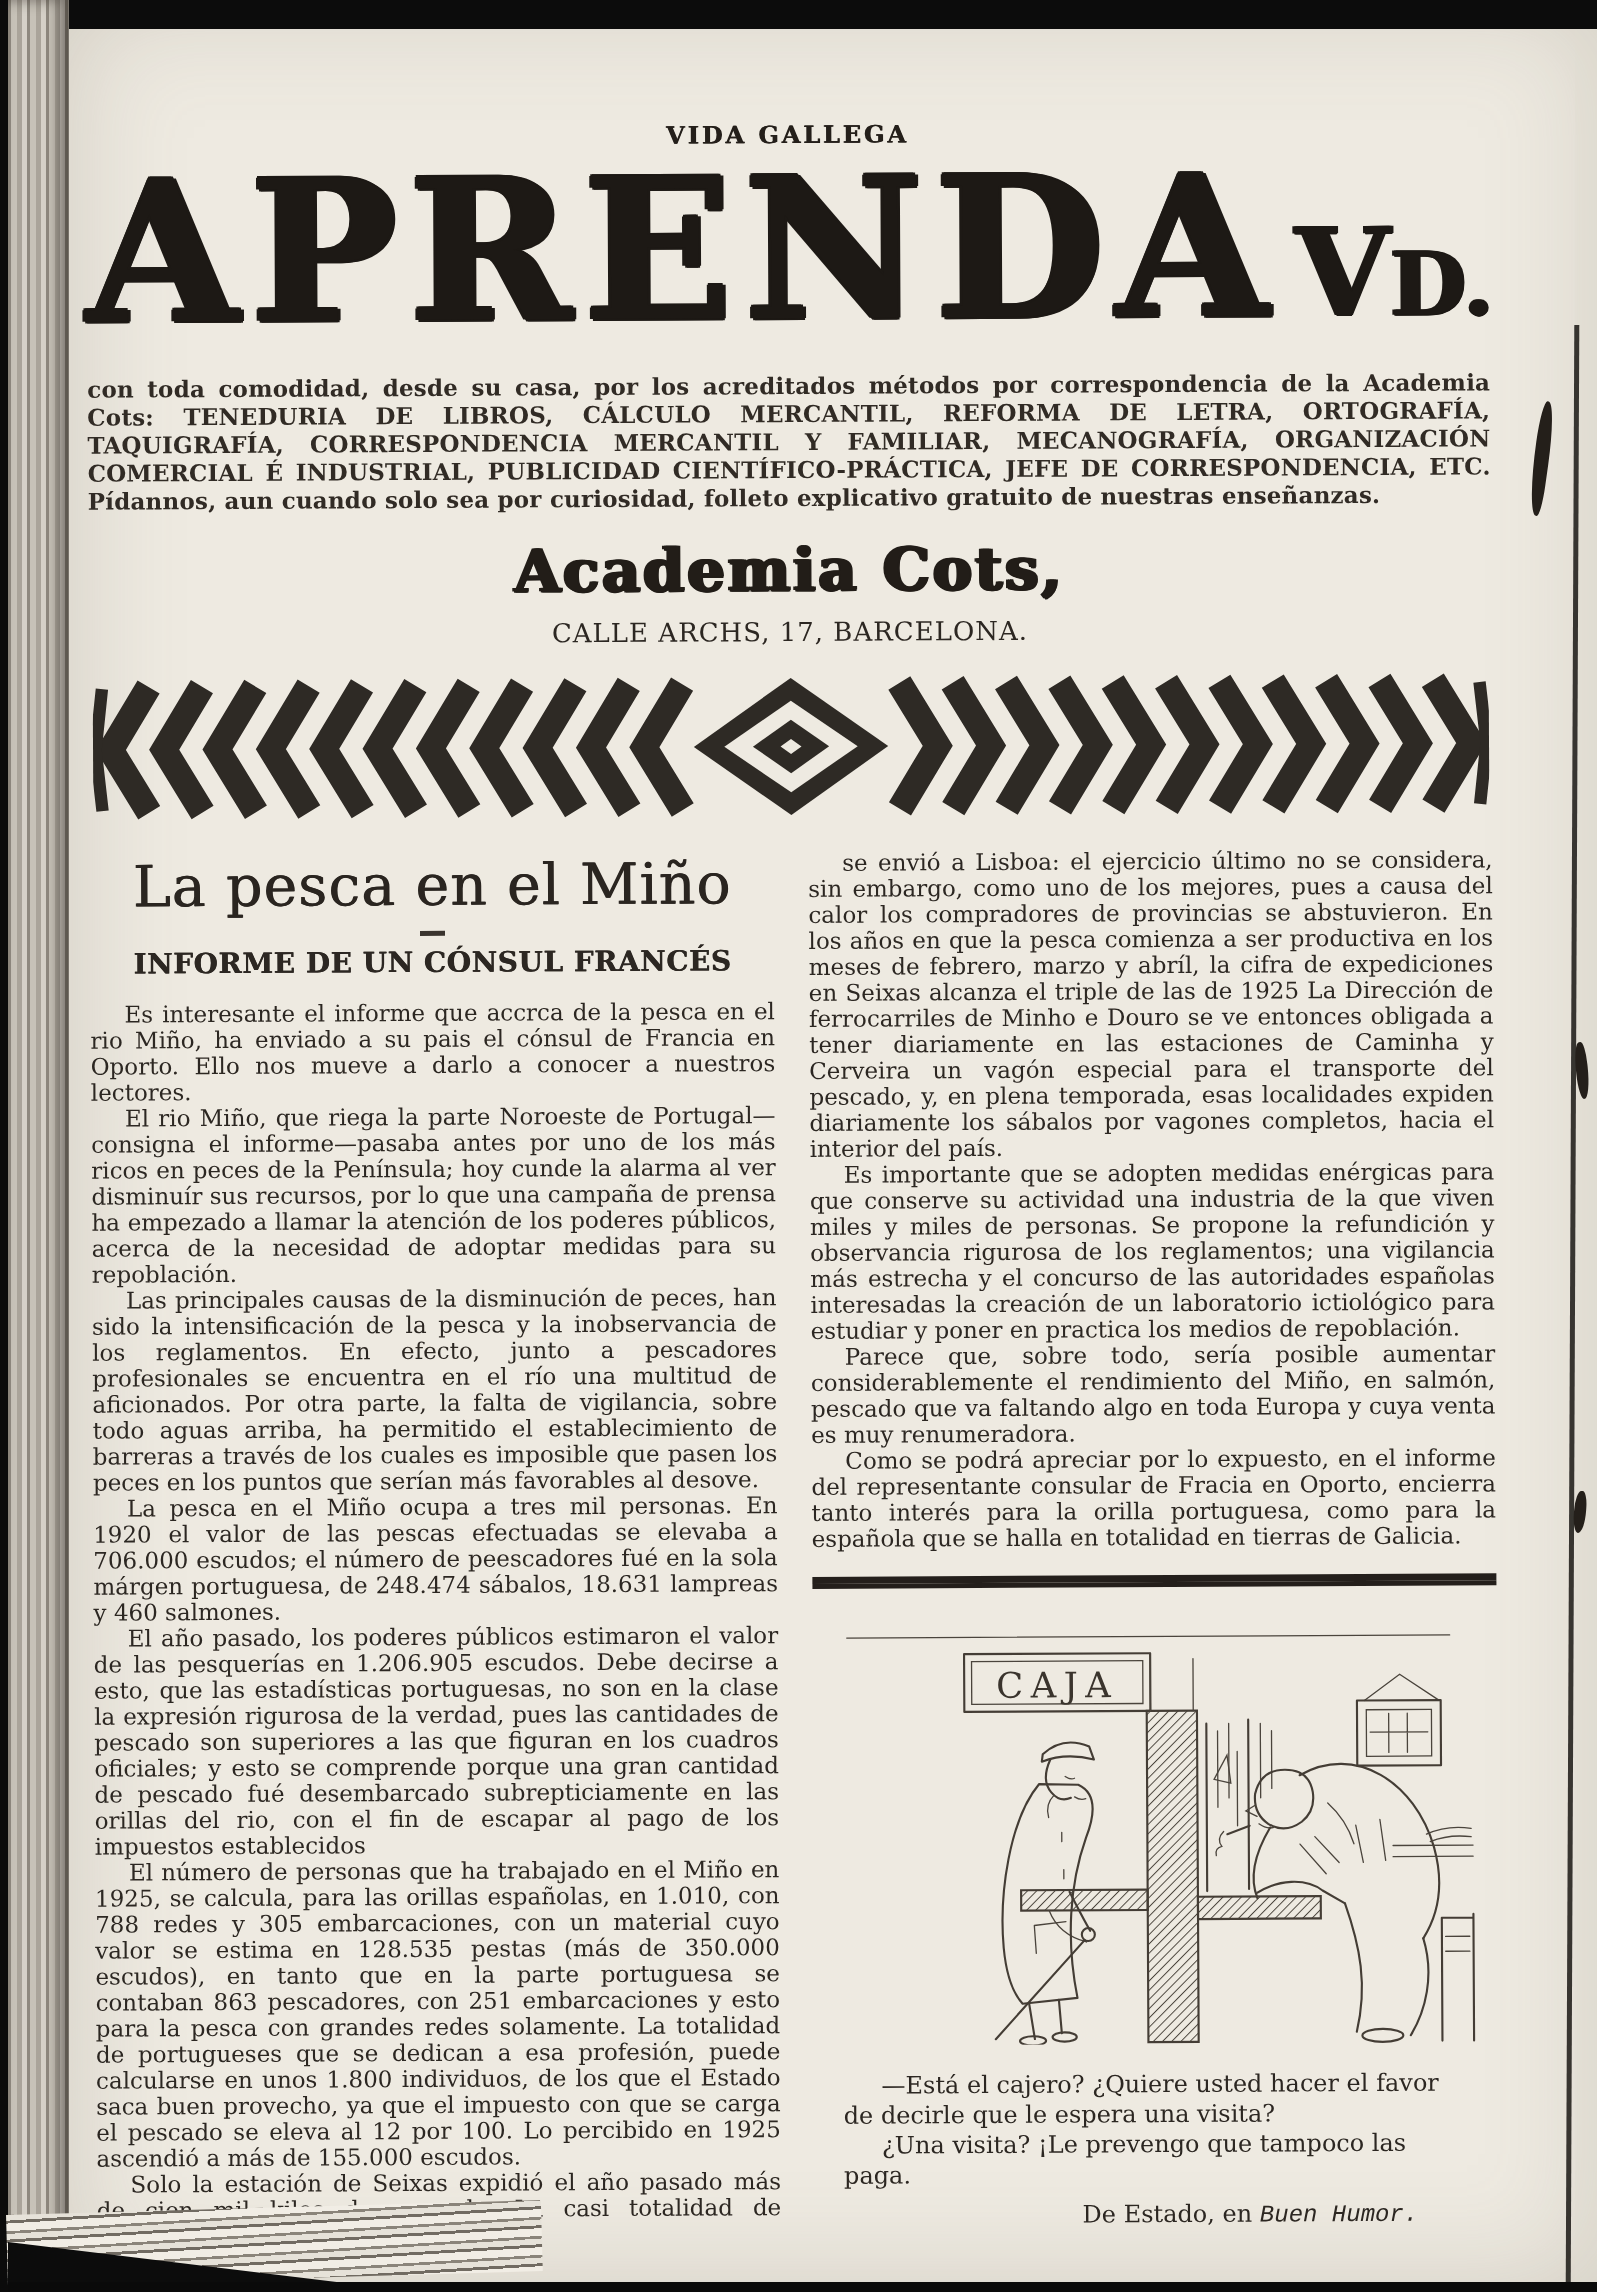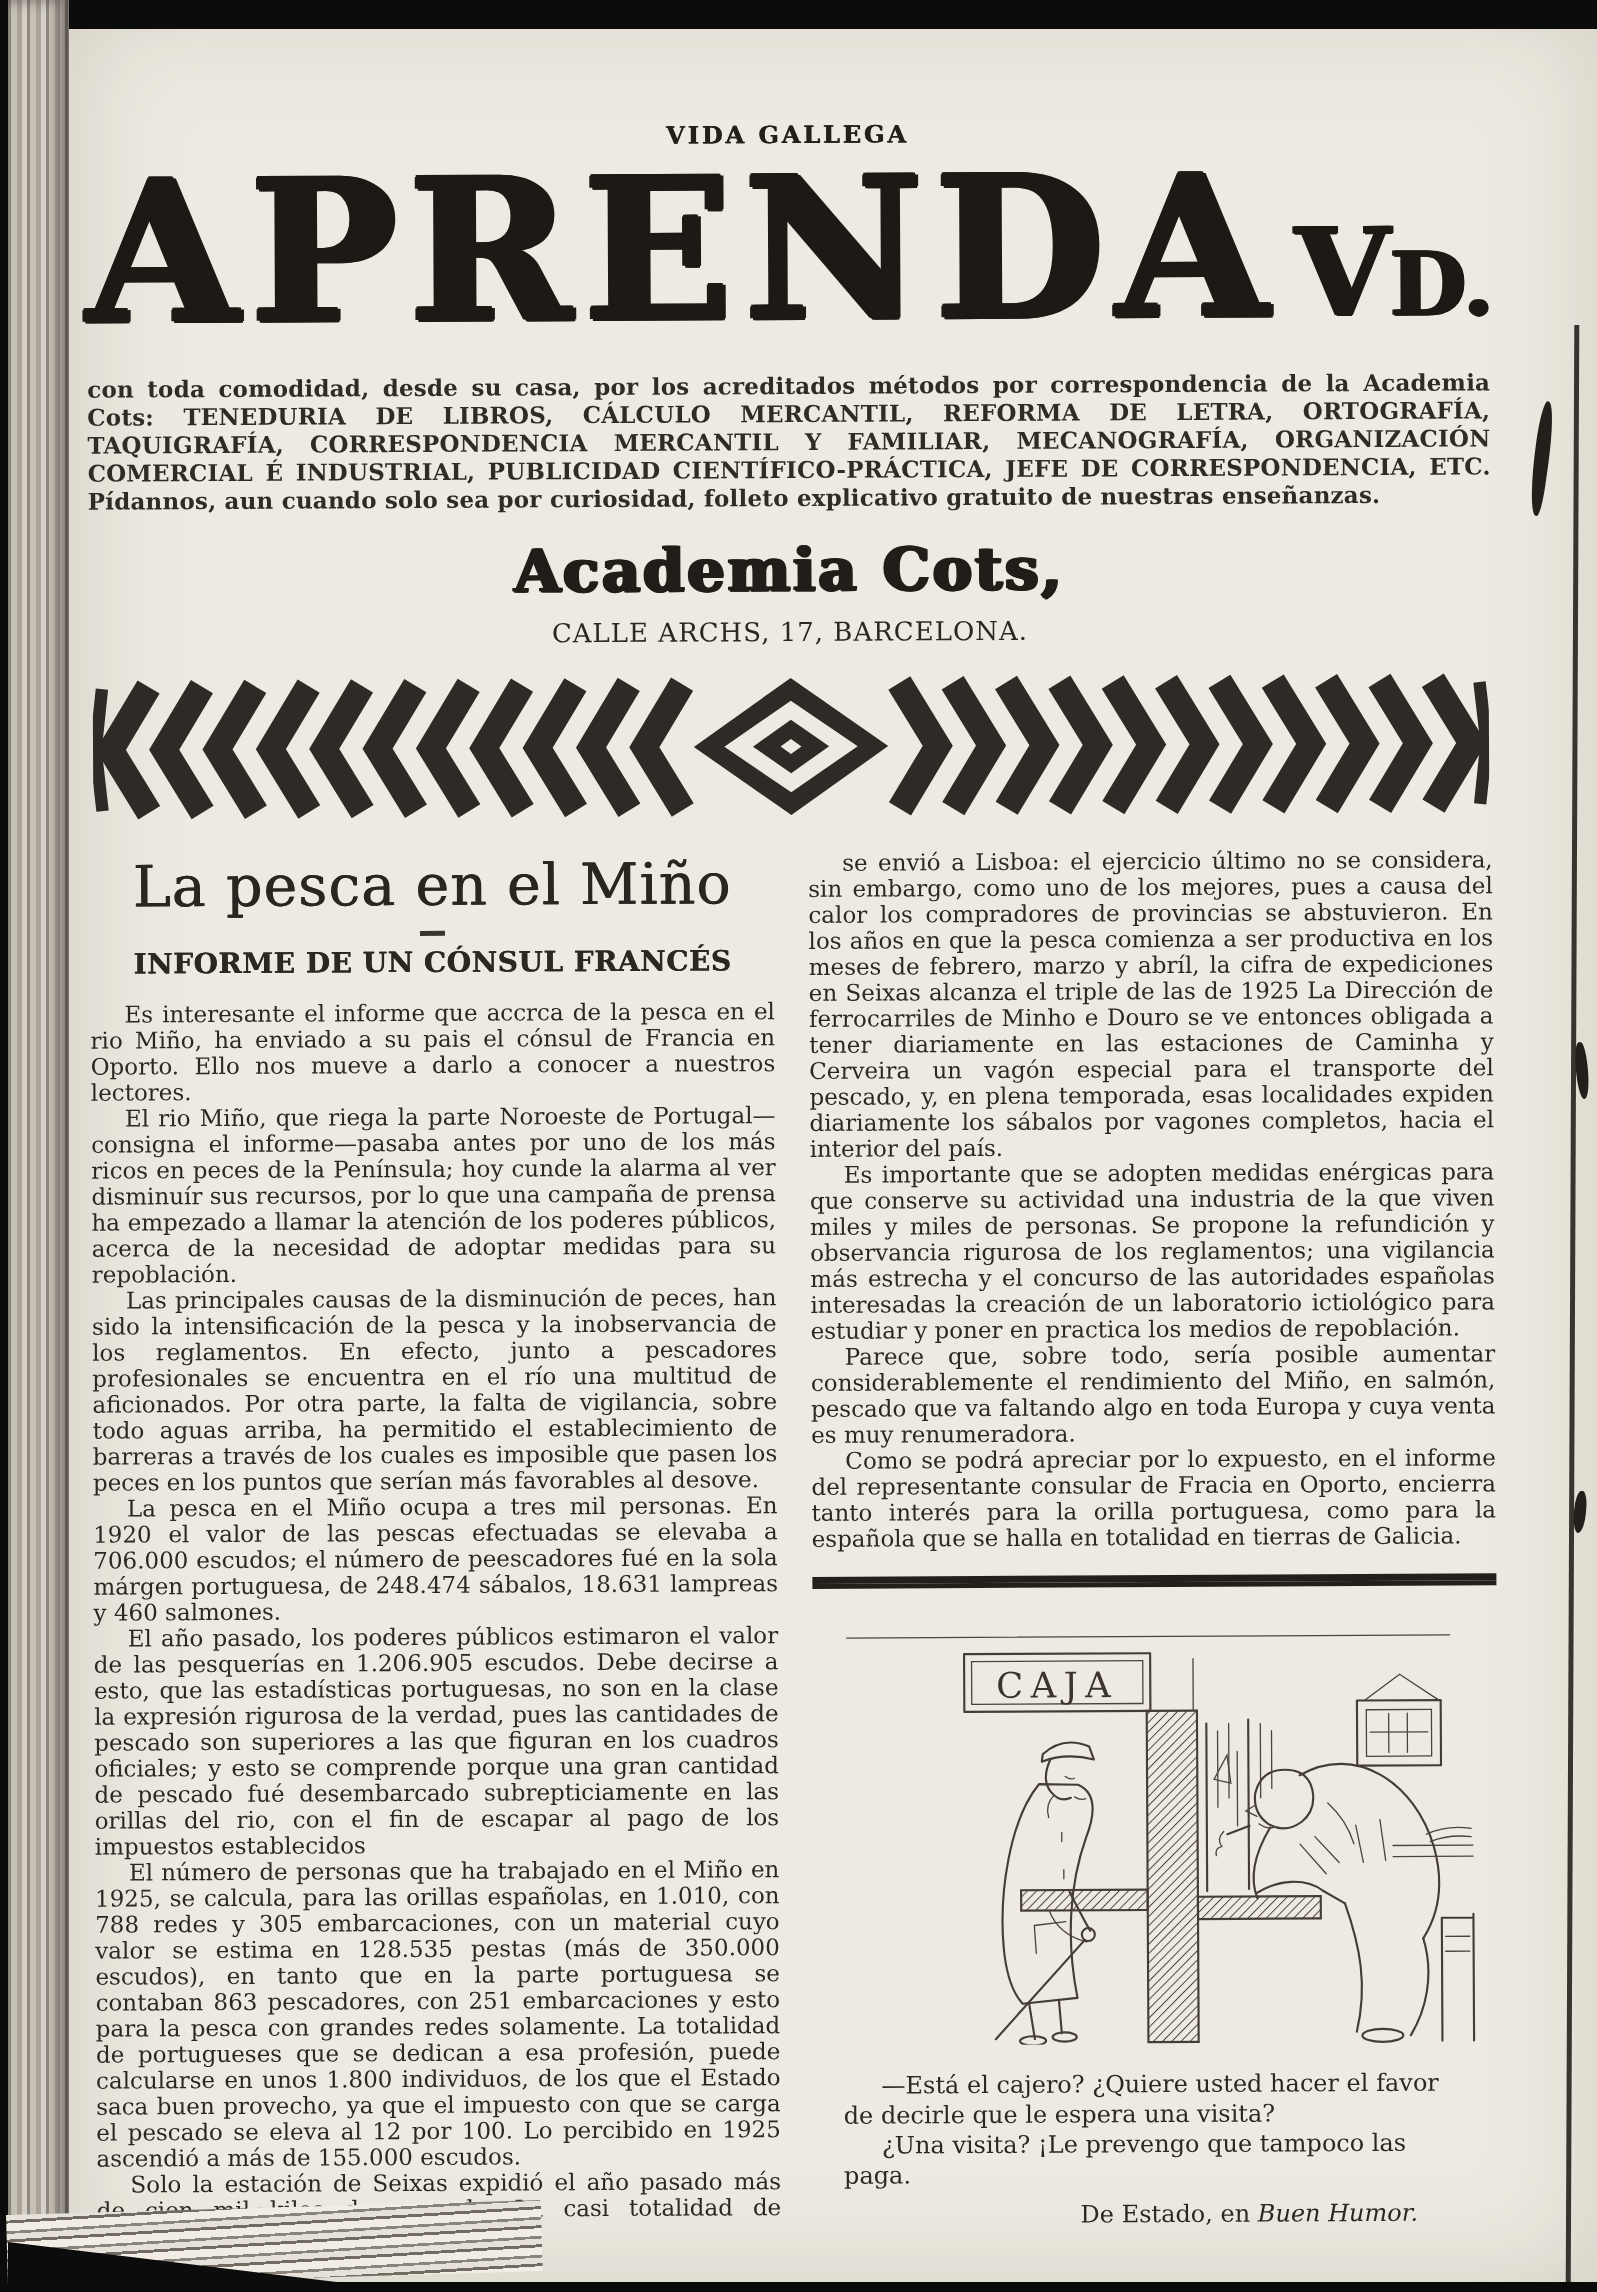--- a/index.html
+++ b/index.html
@@ -67,21 +67,21 @@
 
   .cartoon { display:block; margin:25px auto 0 auto; }
   .cartoon .ln { stroke:#443d35; stroke-width:2.3; fill:none; stroke-linecap:round; stroke-linejoin:round; }
   .cartoon .ln-thin { stroke:#4a443c; stroke-width:1.4; fill:none; stroke-linecap:round; }
   .cartoon .hatchfill { fill:url(#hatch); stroke:#443d35; stroke-width:2.3; }
   .cartoon text { font-family:"DejaVu Serif", serif; }
 
   .caption { width:612px; margin:25px 0 0 29px; font-size:24px; line-height:30px; color:#2c2722; text-indent:38px; }
   .caption + .caption { margin-top:0; }
   .attribution { width:612px; margin:11.5px 0 0 29px; text-align:right; font-size:24px; color:#2c2722; padding-right:38px; }
-  .attribution .src { font-style:italic; }
+  .attribution .src { font-style:italic;font-family:Liberation Mono, monospace; }
 </style>
 </head>
 <body>
 
 <div class="scan">
   <div class="right-strip"></div>
   <div class="paper">
     <div class="content">
 
       <div class="masthead">VIDA GALLEGA</div>

